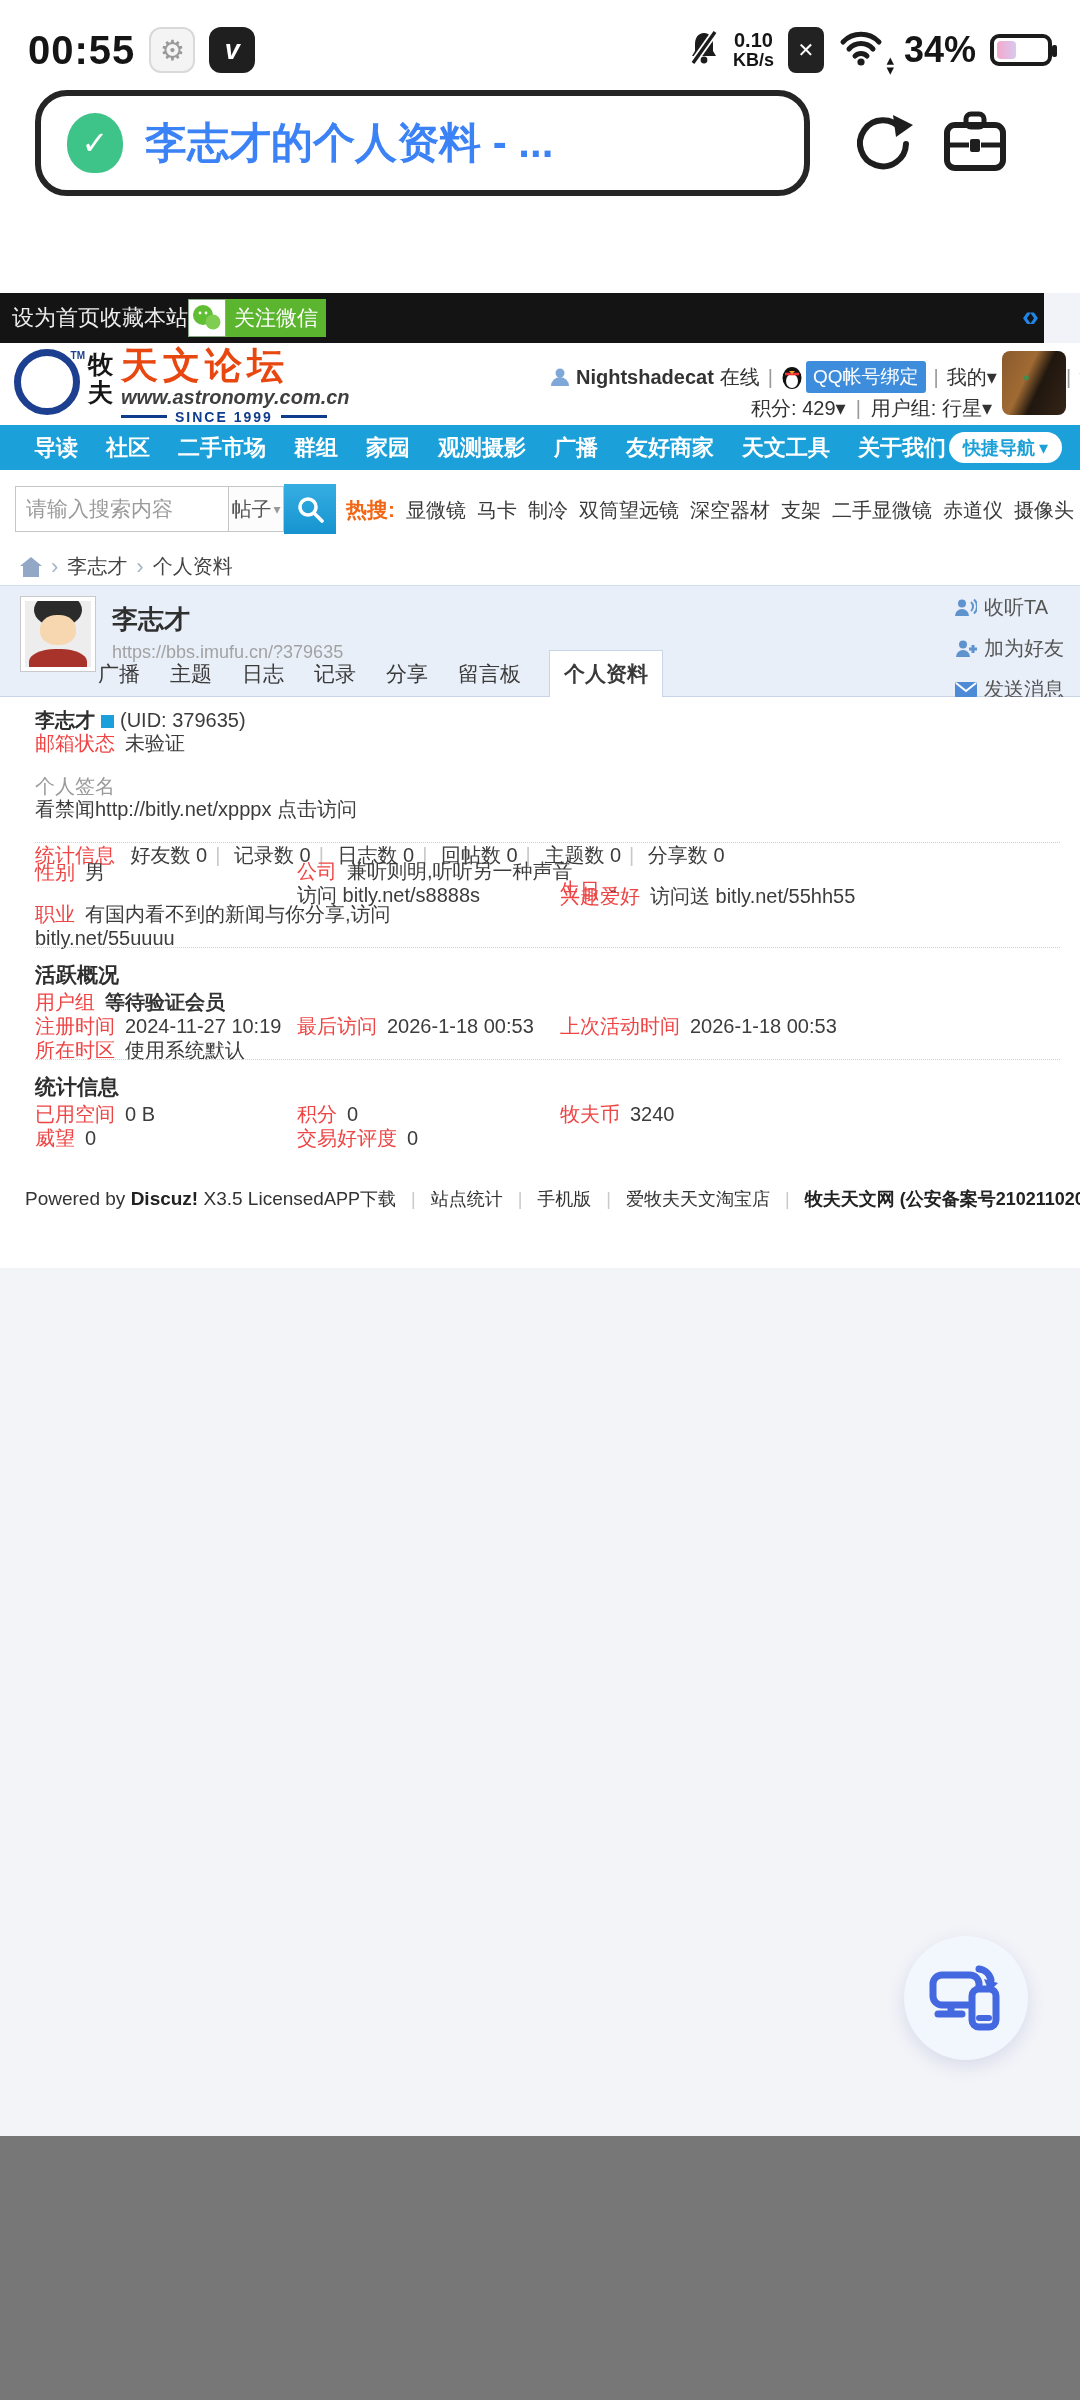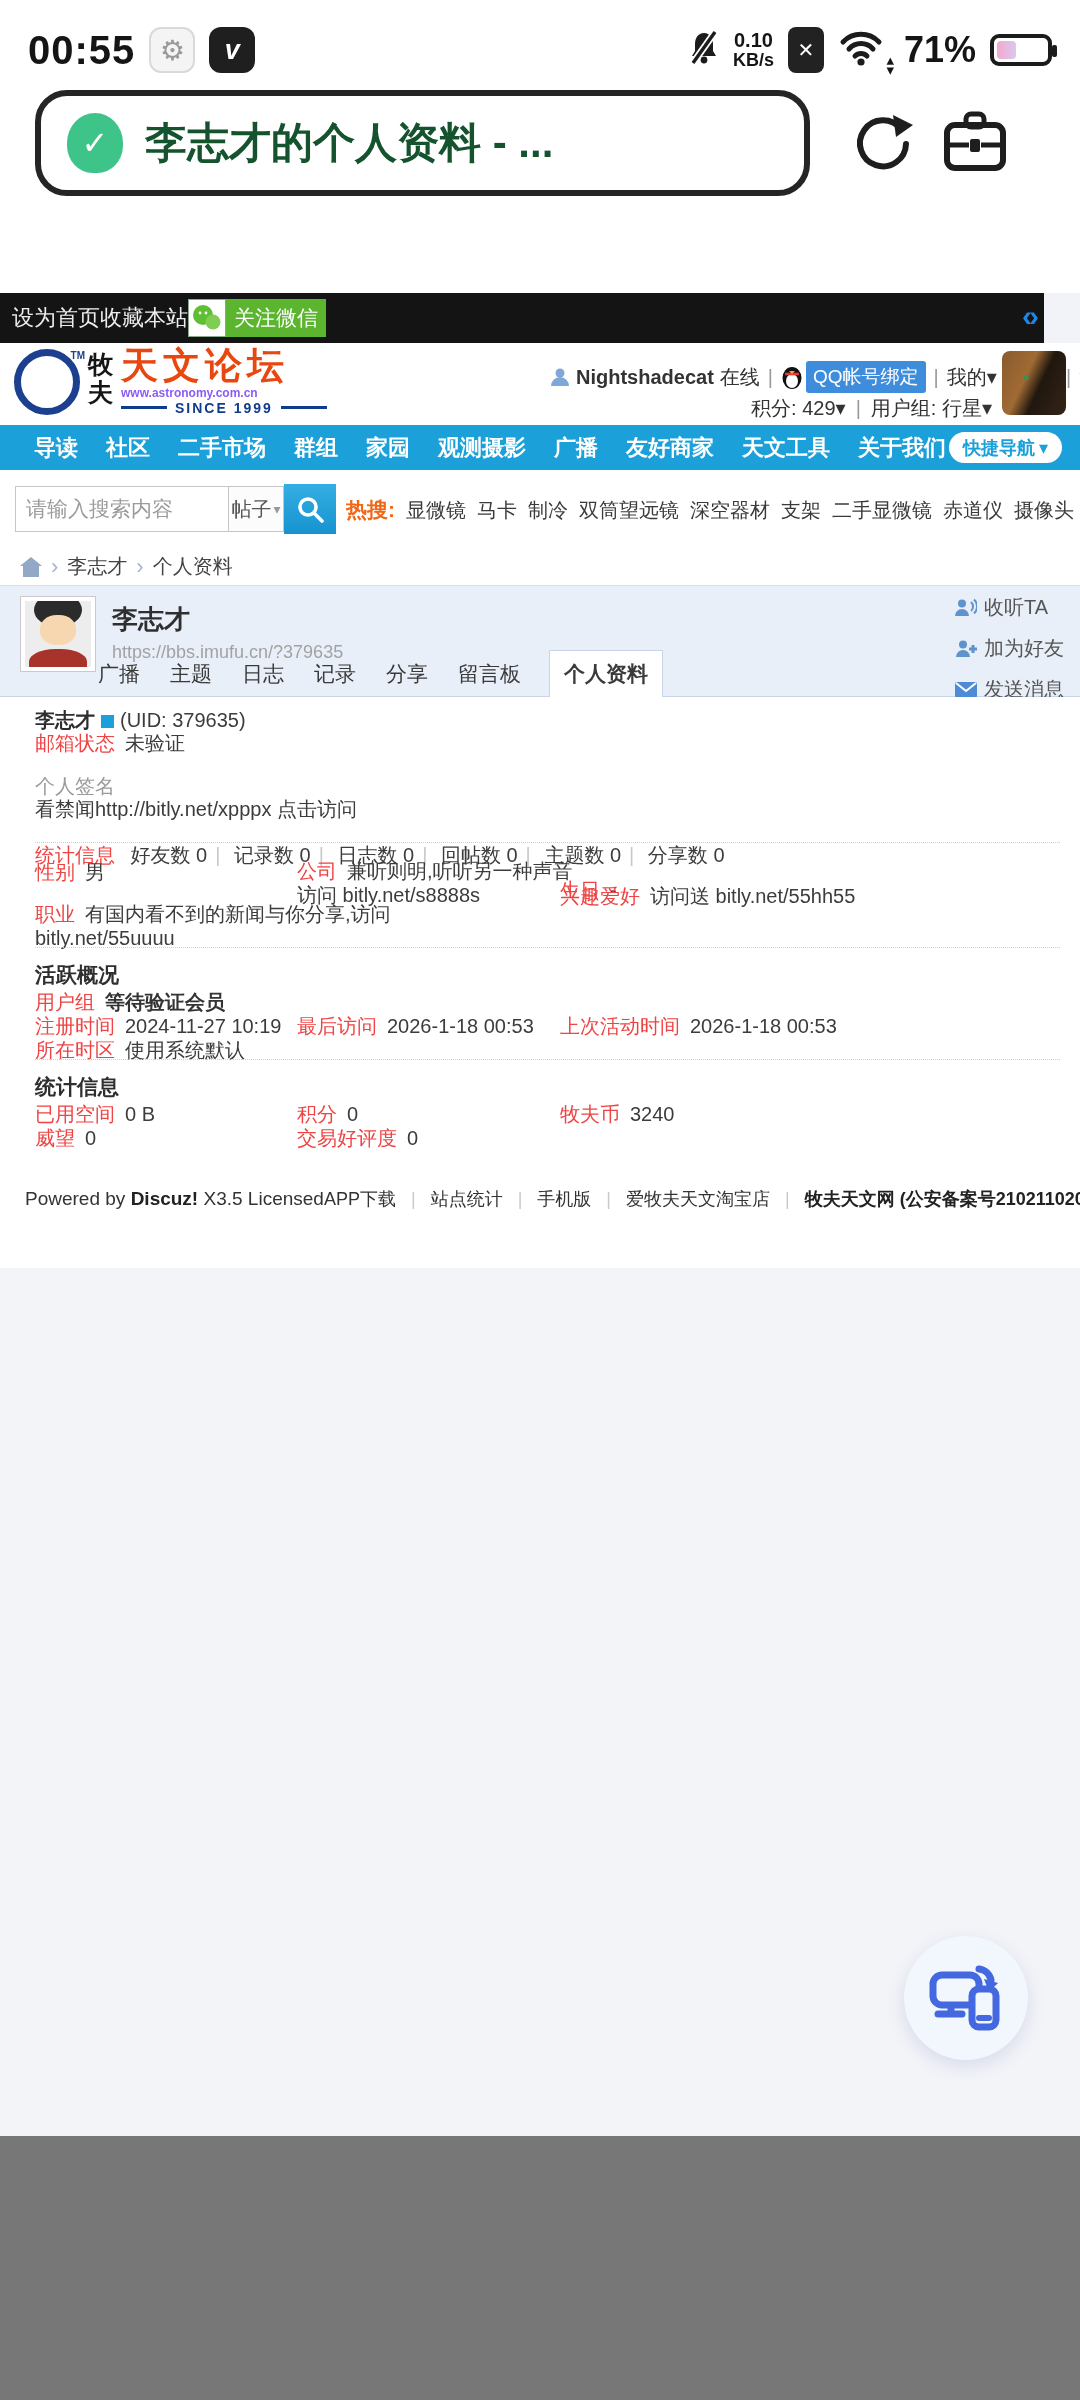--- a/index.html
+++ b/index.html
@@ -20,21 +20,21 @@
   .wifi-arrows{position:absolute;right:-4px;bottom:-2px;display:flex;flex-direction:column;line-height:0.62;font-size:15px;color:#151515;}
   .sb-pct{font-size:36px;font-weight:bold;}
   .battery{position:relative;width:62px;height:32px;border:4px solid #1B1B1B;border-radius:9px;background:#fff;}
   .battery .fill{position:absolute;left:3px;top:3px;bottom:3px;width:36%;border-radius:4px;background:linear-gradient(90deg,#F3A9CB,#D9C8F0);}
   .battery .nub{position:absolute;right:-9px;top:7px;width:5px;height:12px;background:#1B1B1B;border-radius:2px;}
 
   
   .addressbar{position:absolute;top:86px;left:0;right:0;height:114px;display:flex;align-items:center;}
   .addr-pill{position:absolute;left:35px;top:4px;width:775px;height:106px;border:6px solid #252525;border-radius:32px;background:#fff;display:flex;align-items:center;padding:0 26px;gap:22px;}
   .site-badge{width:56px;height:60px;background:#3EC389;border-radius:50% 50% 46% 46%;display:flex;align-items:center;justify-content:center;color:#fff;font-size:32px;font-weight:bold;flex:0 0 auto;}
-  .addr-title{font-size:42px;font-weight:bold;color:#14532d;white-space:nowrap;overflow:hidden;}
+  .addr-title{font-size:42px;font-weight:bold;color:#3b82f6;white-space:nowrap;overflow:hidden;}
   .addr-btn{position:absolute;top:24px;width:66px;height:66px;display:flex;align-items:center;justify-content:center;}
   .addr-btn.reload{left:850px;} .addr-btn.toolbox{left:942px;}
 
   
   .topstrip{position:absolute;top:293px;left:0;right:0;height:50px;background:#141414;display:flex;align-items:center;padding:0 12px;color:#EDEDED;font-size:22px;gap:0;}
   .strip-link{color:#EDEDED;}
   .wechat-badge{display:flex;align-items:center;height:38px;}
   .wechat-icon{width:38px;height:38px;background:#fff;border:1px solid #8a8;display:flex;align-items:center;justify-content:center;}
   .wechat-label{height:38px;display:flex;align-items:center;background:#5CB52E;color:#fff;padding:0 8px;font-size:21px;}
   .code-icon{position:absolute;right:44px;top:6px;color:#1E86E8;font-size:30px;font-weight:bold;letter-spacing:-3px;}
@@ -42,21 +42,21 @@
 
   
   .siteheader{position:absolute;top:343px;left:0;right:0;height:82px;background:#fff;}
   .logo{position:absolute;left:14px;top:4px;display:flex;gap:8px;align-items:flex-start;}
   .logo-circle{position:relative;width:66px;height:66px;border:7px solid #1C3F8F;border-radius:50%;margin-top:2px;}
   .logo-circle::after{content:"";position:absolute;left:6px;top:24px;width:44px;height:10px;background:#fff;transform:rotate(-38deg);}
   .logo-tm{position:absolute;right:-12px;top:-6px;font-size:10px;color:#1C3F8F;font-weight:bold;}
   .logo-chars{display:flex;flex-direction:column;font-size:25px;font-weight:bold;color:#161616;line-height:1.1;margin-top:4px;}
   .logo-main{display:flex;flex-direction:column;}
   .logo-title{font-size:37px;font-weight:bold;color:#E8470F;letter-spacing:5px;line-height:1.05;}
-  .logo-url{font-size:12px;font-weight:bold;color:#8b5cf6;}
+  .logo-url{font-size:20px;font-style:italic;font-weight:bold;color:#404040;}
   .logo-since{display:flex;align-items:center;gap:8px;font-size:14px;font-weight:bold;color:#0F3C8C;letter-spacing:2px;}
   .since-line{width:46px;height:3px;background:#0F3C8C;}
   .userline1{position:absolute;left:550px;top:18px;display:flex;align-items:center;gap:6px;font-size:20px;color:#333;white-space:nowrap;}
   .userline1 b{font-weight:bold;}
   .qq-badge{display:flex;align-items:center;gap:3px;}
   .qq-label{background:#3E8DDD;color:#fff;font-size:19px;padding:3px 7px;border-radius:3px;}
   .hdr-sep{color:#999;padding:0 2px;}
   .userline2{position:absolute;right:88px;top:52px;font-size:20px;color:#333;display:flex;gap:8px;align-items:center;white-space:nowrap;}
   .cat-avatar{position:absolute;right:14px;top:8px;width:64px;height:64px;border-radius:8px;background:
      radial-gradient(circle at 38% 42%, #3f8f4f 0 4%, transparent 5%),
@@ -157,21 +157,21 @@
             <path d="M5 14a25 25 0 0 1 36 0" fill="none" stroke="#1c1c1c" stroke-width="5" stroke-linecap="round"></path>
             <path d="M11 21a16 16 0 0 1 24 0" fill="none" stroke="#1c1c1c" stroke-width="5" stroke-linecap="round"></path>
             <path d="M17 28a8.5 8.5 0 0 1 12 0" fill="none" stroke="#1c1c1c" stroke-width="5" stroke-linecap="round"></path>
             <circle cx="23" cy="34" r="3.6" fill="#1c1c1c"></circle>
           </svg>
         <span class="wifi-arrows">
             <span>▴</span>
             <span>▾</span>
           </span>
       </span>
-      <span class="sb-pct">71%</span>
+      <span class="sb-pct">34%</span>
       <span class="battery">
           <span class="fill"></span>
           <span class="nub"></span>
         </span>
     </div>
   </div>
 
   <div class="addressbar">
     <div class="addr-pill">
       <span class="site-badge">✓</span>

